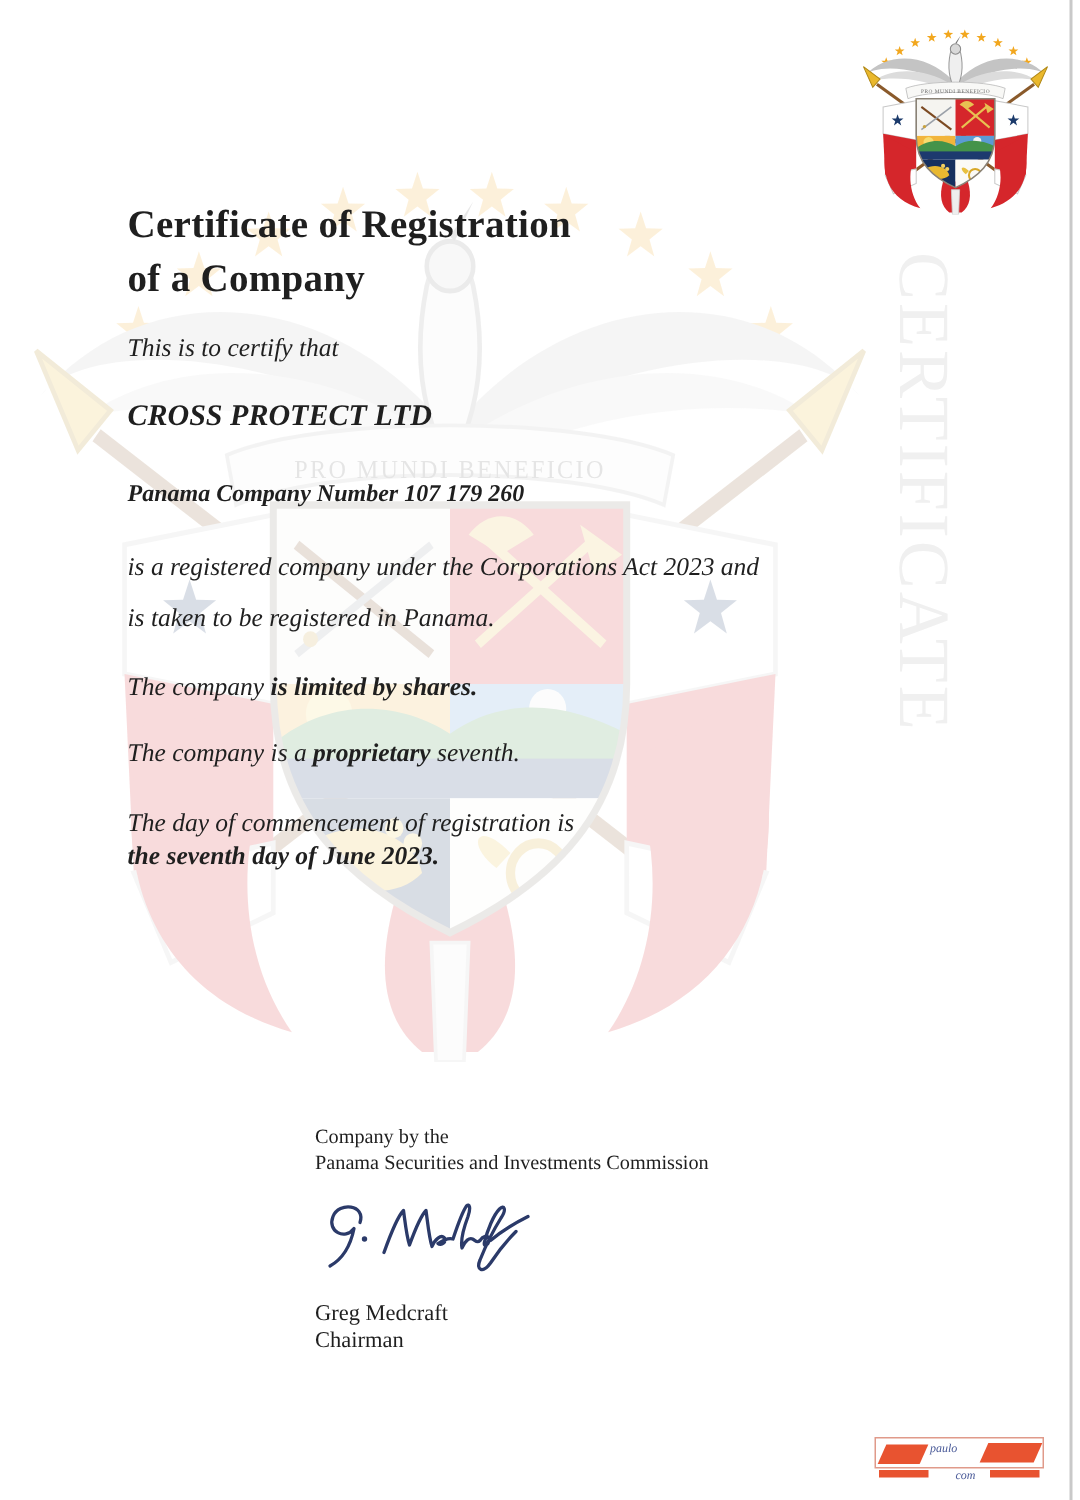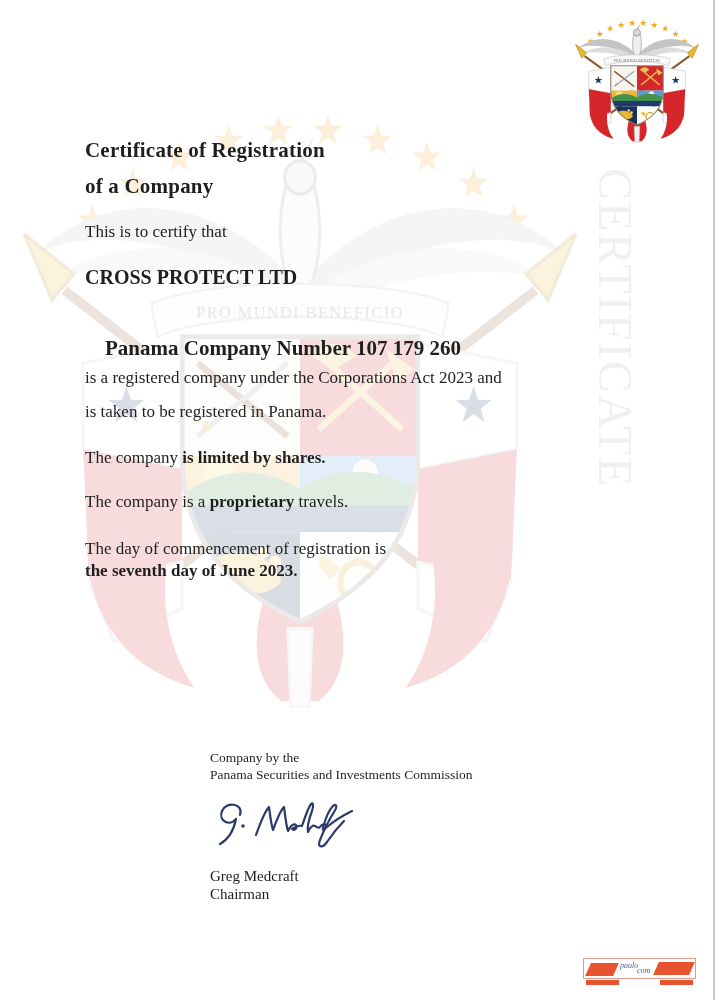--- a/index.html
+++ b/index.html
@@ -13,25 +13,25 @@
     position:absolute;left:588px;top:168px;height:400px;
     writing-mode:vertical-rl;
     font-size:48px;letter-spacing:2px;color:#f0f0f0;font-weight:400;
     user-select:none;pointer-events:none;white-space:nowrap;
   }
   #page-edge{position:absolute;left:713px;top:0;width:2px;height:1000px;background:#c9c9c9;}
   
   #emblem-small{position:absolute;left:568px;top:12px;width:138px;height:131px;}
   
   .abs{position:absolute;left:85px;}
-  h1#title{top:132px;margin:0;font-size:21px;font-weight:bold;line-height:36px;letter-spacing:0.2px;}
-  .body-line{font-size:17px;line-height:22px;margin:0;}
+  h1#title{top:132px;margin:0;font-size:26px;font-weight:bold;line-height:36px;letter-spacing:0.2px;}
+  .body-line{font-size:17px;line-height:22px;margin:0;font-style:italic;}
   #certify{top:221px;}
   #company-name{top:266px;font-size:20px;font-weight:bold;}
-  #company-number{top:337px;font-size:21px;font-weight:bold;margin-left:20px;}
+  #company-number{top:319px;font-size:16px;font-weight:bold;}
   #registered-1{top:367px;}
   #registered-2{top:401px;}
   #limited{top:447px;}
   #proprietary{top:491px;}
   #commencement{top:538px;line-height:22px;}
   .b{font-weight:bold;}
   #issued-block{left:210px;top:749px;font-size:13.5px;line-height:17px;}
   #signature{position:absolute;left:212px;top:799px;width:150px;height:58px;}
   #signatory-block{left:210px;top:868px;font-size:15px;line-height:17.5px;}
   
@@ -40,21 +40,21 @@
     background:#ffffff;border:1px solid #e09a8a;box-sizing:border-box;
   }
   #footer-logo .slab{position:absolute;background:#e85330;}
   #fl-tl{left:4px;top:4px;width:28px;height:13px;transform:skewX(-24deg);}
   #fl-bl{left:2px;top:21px;width:33px;height:5px;}
   #fl-tr{left:72px;top:3px;width:36px;height:13px;transform:skewX(-24deg);}
   #fl-br{left:76px;top:21px;width:33px;height:5px;}
   .fl-txt{position:absolute;color:#4a5a98;font-size:8px;line-height:8px;font-style:italic;}
   #fl-1{left:36px;top:3px;}
   #fl-2{left:40px;top:12px;margin-top:30px;}
-  #fl-3{left:53px;top:8px;}
+  #fl-3{left:53px;top:21px;}
 </style>
 </head>
 <body>
 
 <div id="page">
 
   <svg width="0" height="0" style="position:absolute" aria-hidden="true">
     <defs>
       <polygon id="star5" points="0,-1 0.235,-0.324 0.951,-0.309 0.38,0.124 0.588,0.809 0,0.4 -0.588,0.809 -0.38,0.124 -0.951,-0.309 -0.235,-0.324"></polygon>
       <clipPath id="shieldClip">
@@ -155,21 +155,21 @@
   <p id="company-name" class="abs body-line">CROSS PROTECT LTD</p>
 
   <p id="company-number" class="abs body-line">Panama Company Number 107 179 260</p>
 
   <p id="registered-1" class="abs body-line">is a registered company under the Corporations Act 2023 and</p>
 
   <p id="registered-2" class="abs body-line">is taken to be registered in Panama.</p>
 
   <p id="limited" class="abs body-line"><span>The company </span><span class="b">is limited by shares.</span></p>
 
-  <p id="proprietary" class="abs body-line"><span>The company is a </span><span class="b">proprietary</span><span> travels.</span></p>
+  <p id="proprietary" class="abs body-line"><span>The company is a </span><span class="b">proprietary</span><span> seventh.</span></p>
 
   <p id="commencement" class="abs body-line"><span>The day of commencement of registration is</span><br><span class="b">the seventh day of June 2023.</span></p>
 
   <div id="issued-block" class="abs">
     <div>Company by the</div>
     <div>Panama Securities and Investments Commission</div>
   </div>
 
   <svg id="signature" viewBox="0 0 150 58">
     <g fill="none" stroke="#2b3a69" stroke-width="2.2" stroke-linecap="round" stroke-linejoin="round">

